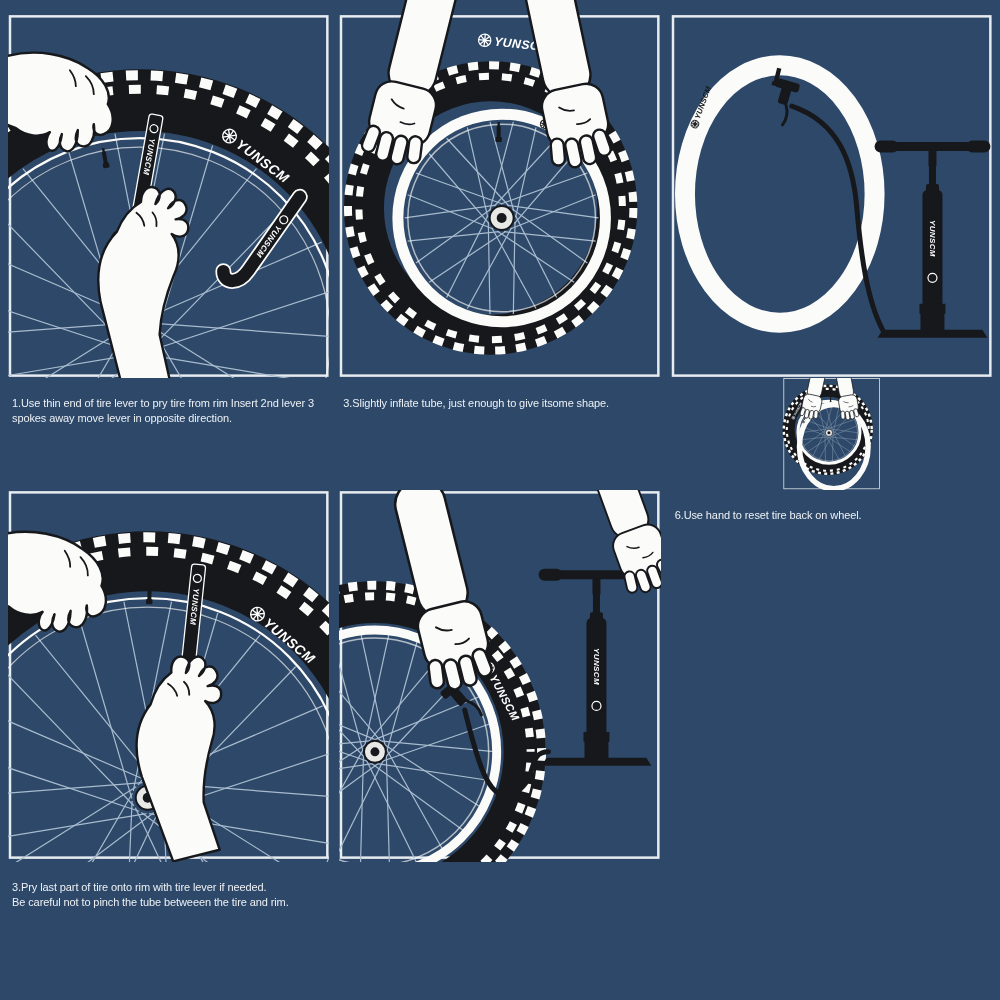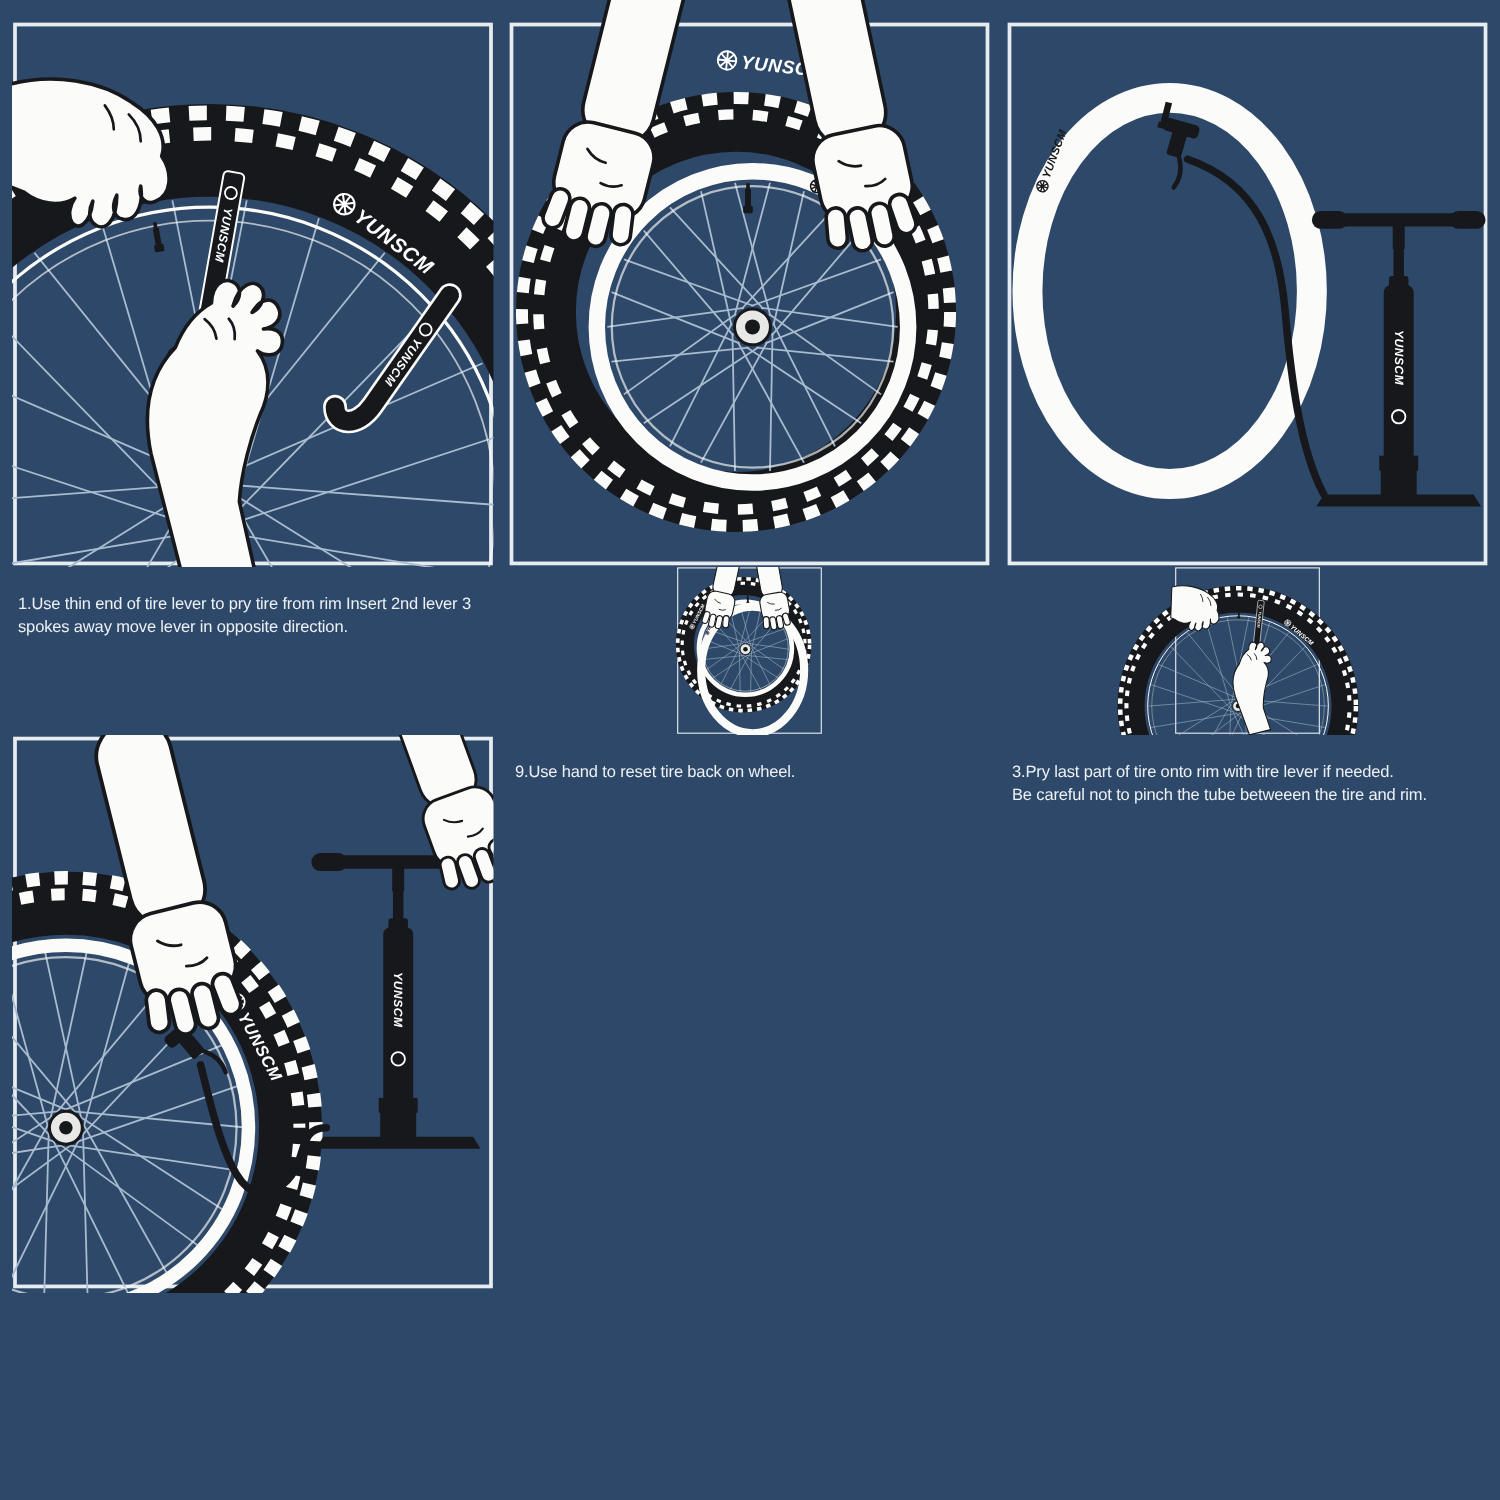--- a/index.html
+++ b/index.html
@@ -253,20 +253,21 @@
         <rect class="ink" x="-2.2" y="-2" width="4.4" height="16"></rect>
         <rect class="ink" x="-3.5" y="12" width="7" height="4"></rect>
       </g>
       <path class="hose" d="M 121,106 C 168,122 182,162 186,206 C 190,252 196,300 212,330"></path>
       <use href="#chuck" transform="translate(112,102) rotate(16)"></use>
       <use href="#pump" transform="translate(262,146)"></use>
     </svg>
   </div>
 
   <div class="caption">1.Use thin end of tire lever to pry tire from rim Insert 2nd lever 3 spokes away move lever in opposite direction.</div>
+  <div class="caption">3.Slightly inflate tube, just enough to give itsome shape.</div>
 
   <div class="panel">
     <svg viewBox="0 0 322 372">
       <rect class="border-rect" x="2" y="2" width="318" height="366"></rect>
       <circle class="tireRing" cx="148" cy="172" r="130" stroke-width="40"></circle>
       <circle class="tread" cx="148" cy="172" r="146" stroke-width="8" stroke-dasharray="10 11"></circle>
       <circle class="tread" cx="148" cy="172" r="136" stroke-width="7" stroke-dasharray="10 13" stroke-dashoffset="11"></circle>
       <g class="spoke-g">
           <line x1="157.7188241723782" y1="169.22130483635272" x2="248" y2="182"></line>
           <line x1="154.49450361365248" y1="195.77597371228163" x2="245.210414472901" y2="204.97430377160555"></line>
@@ -394,17 +395,17 @@
       <circle class="hubDot" cx="36" cy="262" r="4.5"></circle>
       <use href="#logoL" transform="translate(150,178) rotate(62) scale(0.85)"></use>
       <path class="hose" d="M 126,220 C 138,268 150,320 178,302 C 200,288 188,262 210,262"></path>
       <use href="#chuck" transform="translate(124,212) rotate(-40)"></use>
       <use href="#fist" transform="translate(116,152) rotate(-14) scale(1.05)"></use>
       <use href="#pump" transform="translate(258,84)"></use>
       <use href="#fist" transform="translate(304,66) rotate(-20) scale(0.8)"></use>
     </svg>
   </div>
 
-  <div class="caption">9.Use hand to reset tire back on wheel.</div>
+  <div class="caption">6.Use hand to reset tire back on wheel.</div>
   <div class="caption">3.Pry last part of tire onto rim with tire lever if needed.
 Be careful not to pinch the tube betweeen the tire and rim.</div>
 
 </div>
 
 </body></html>

